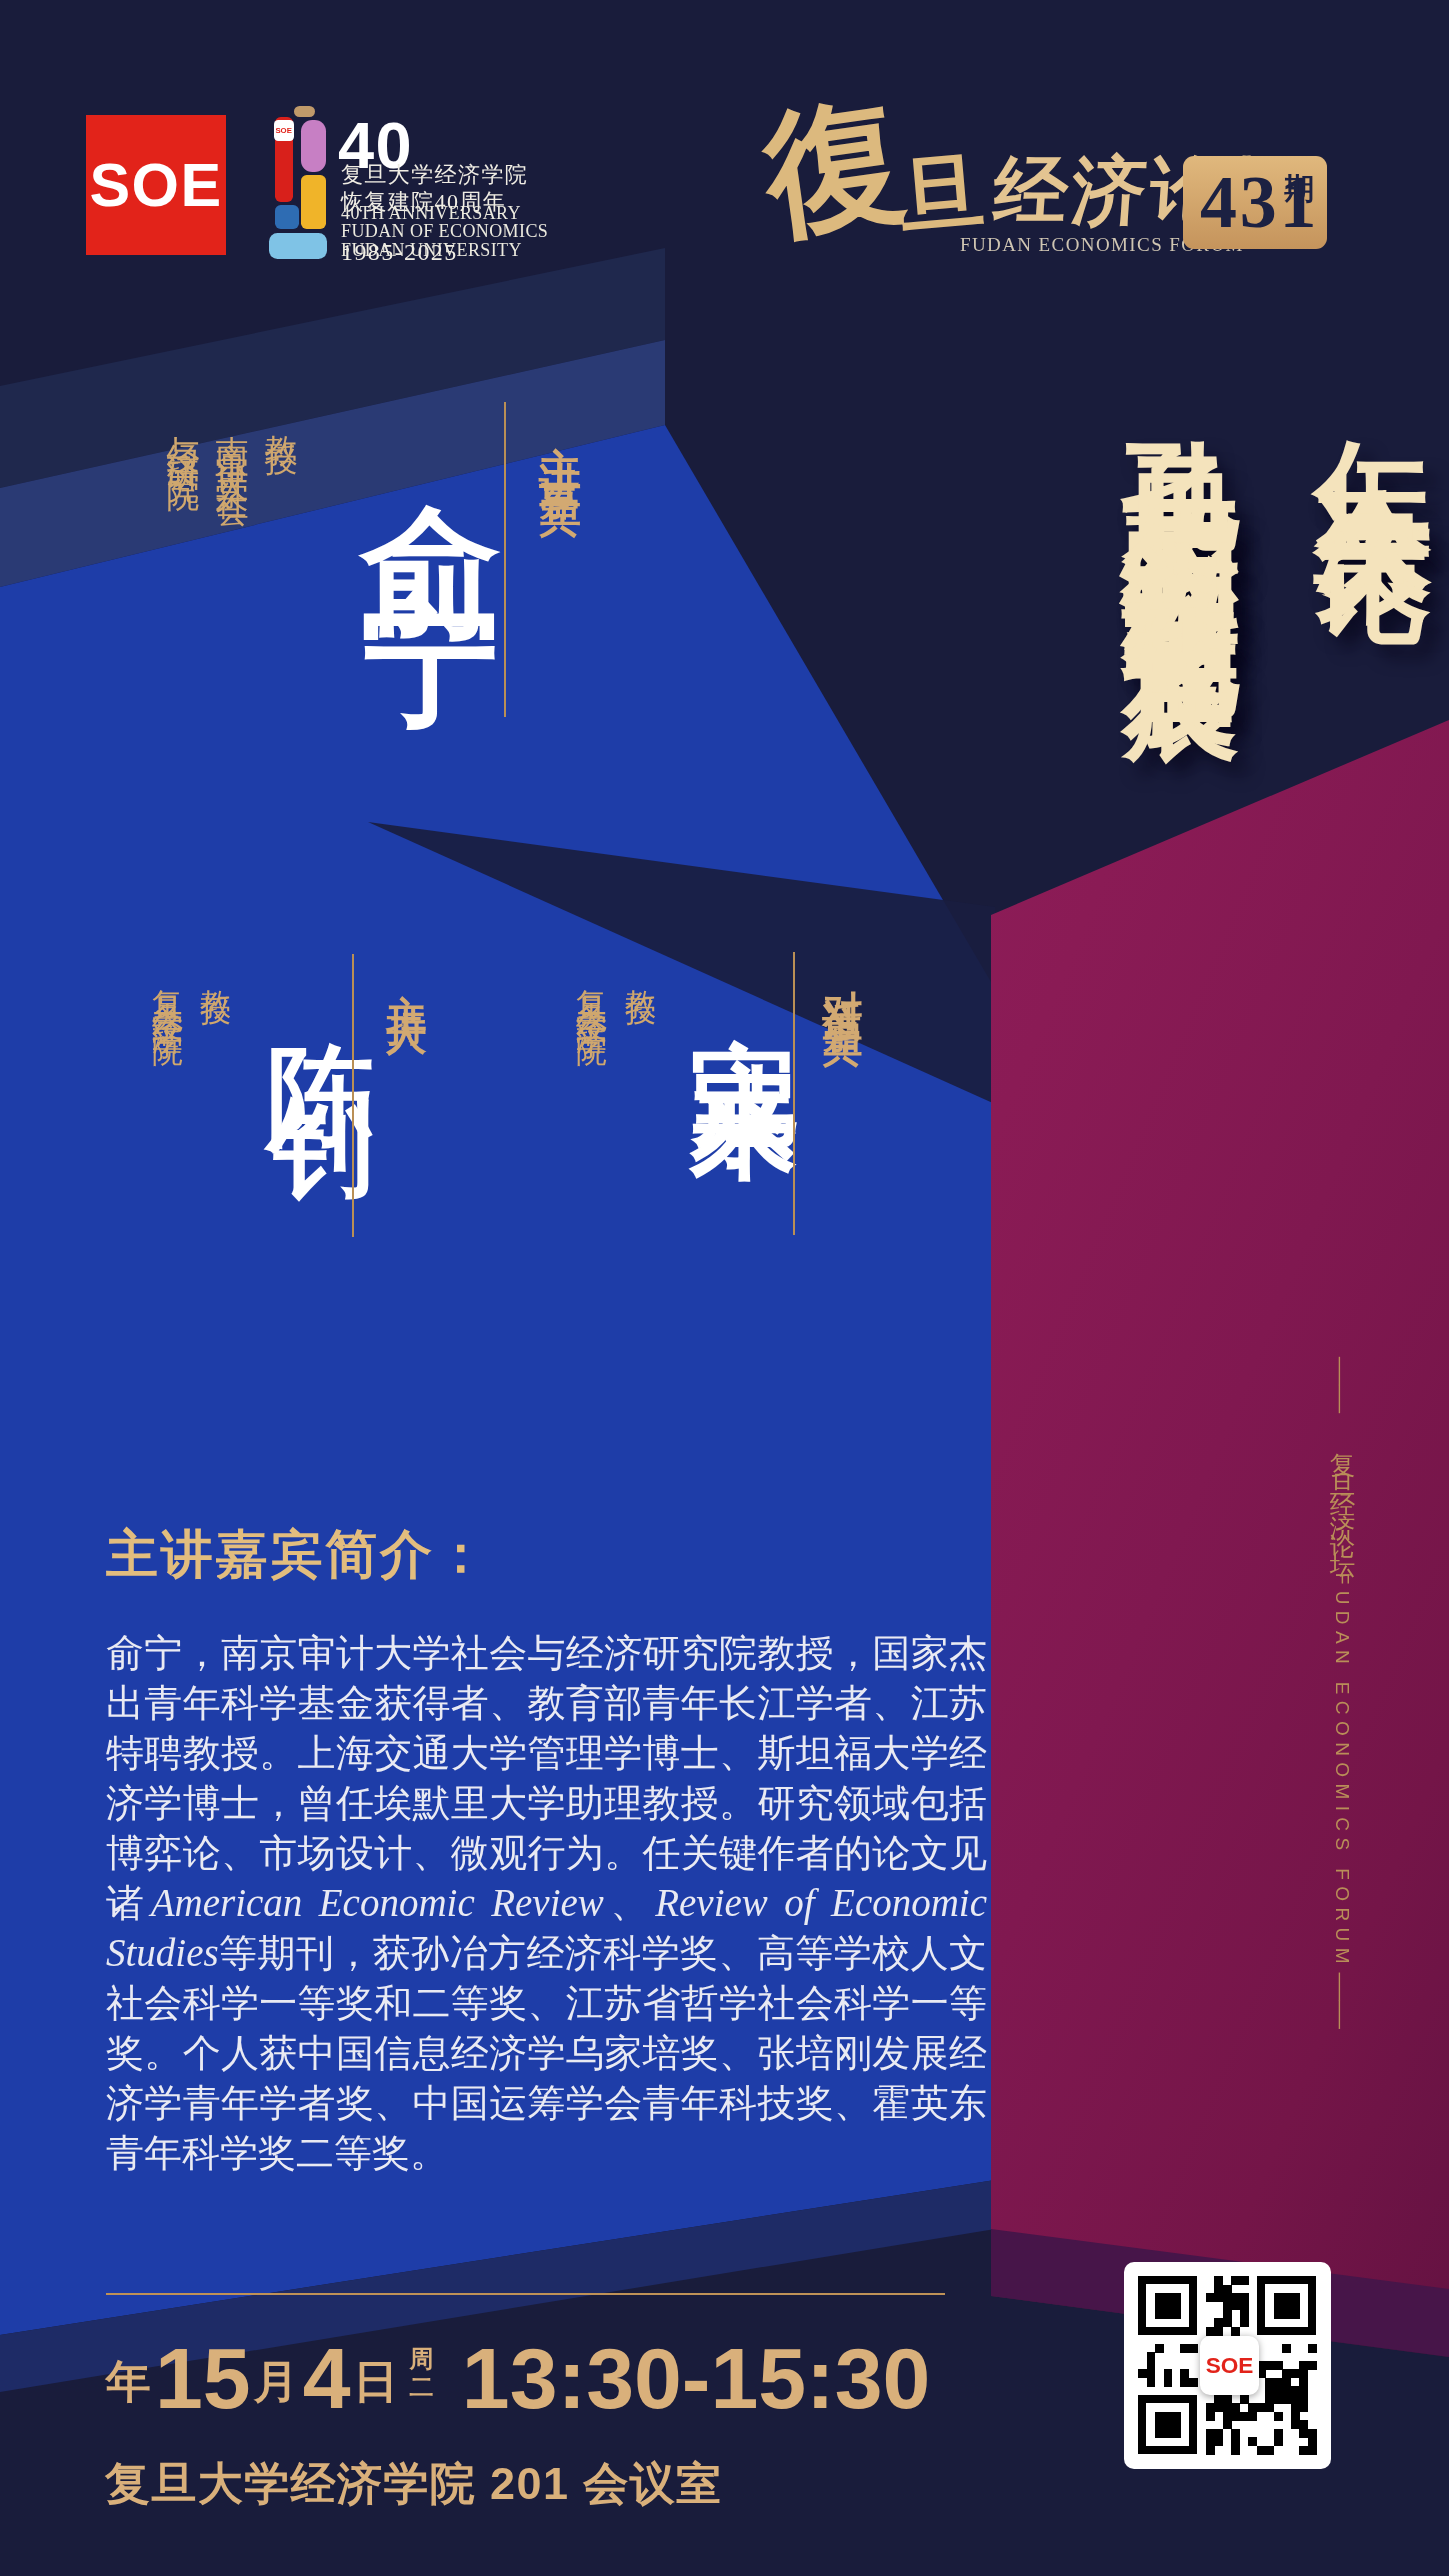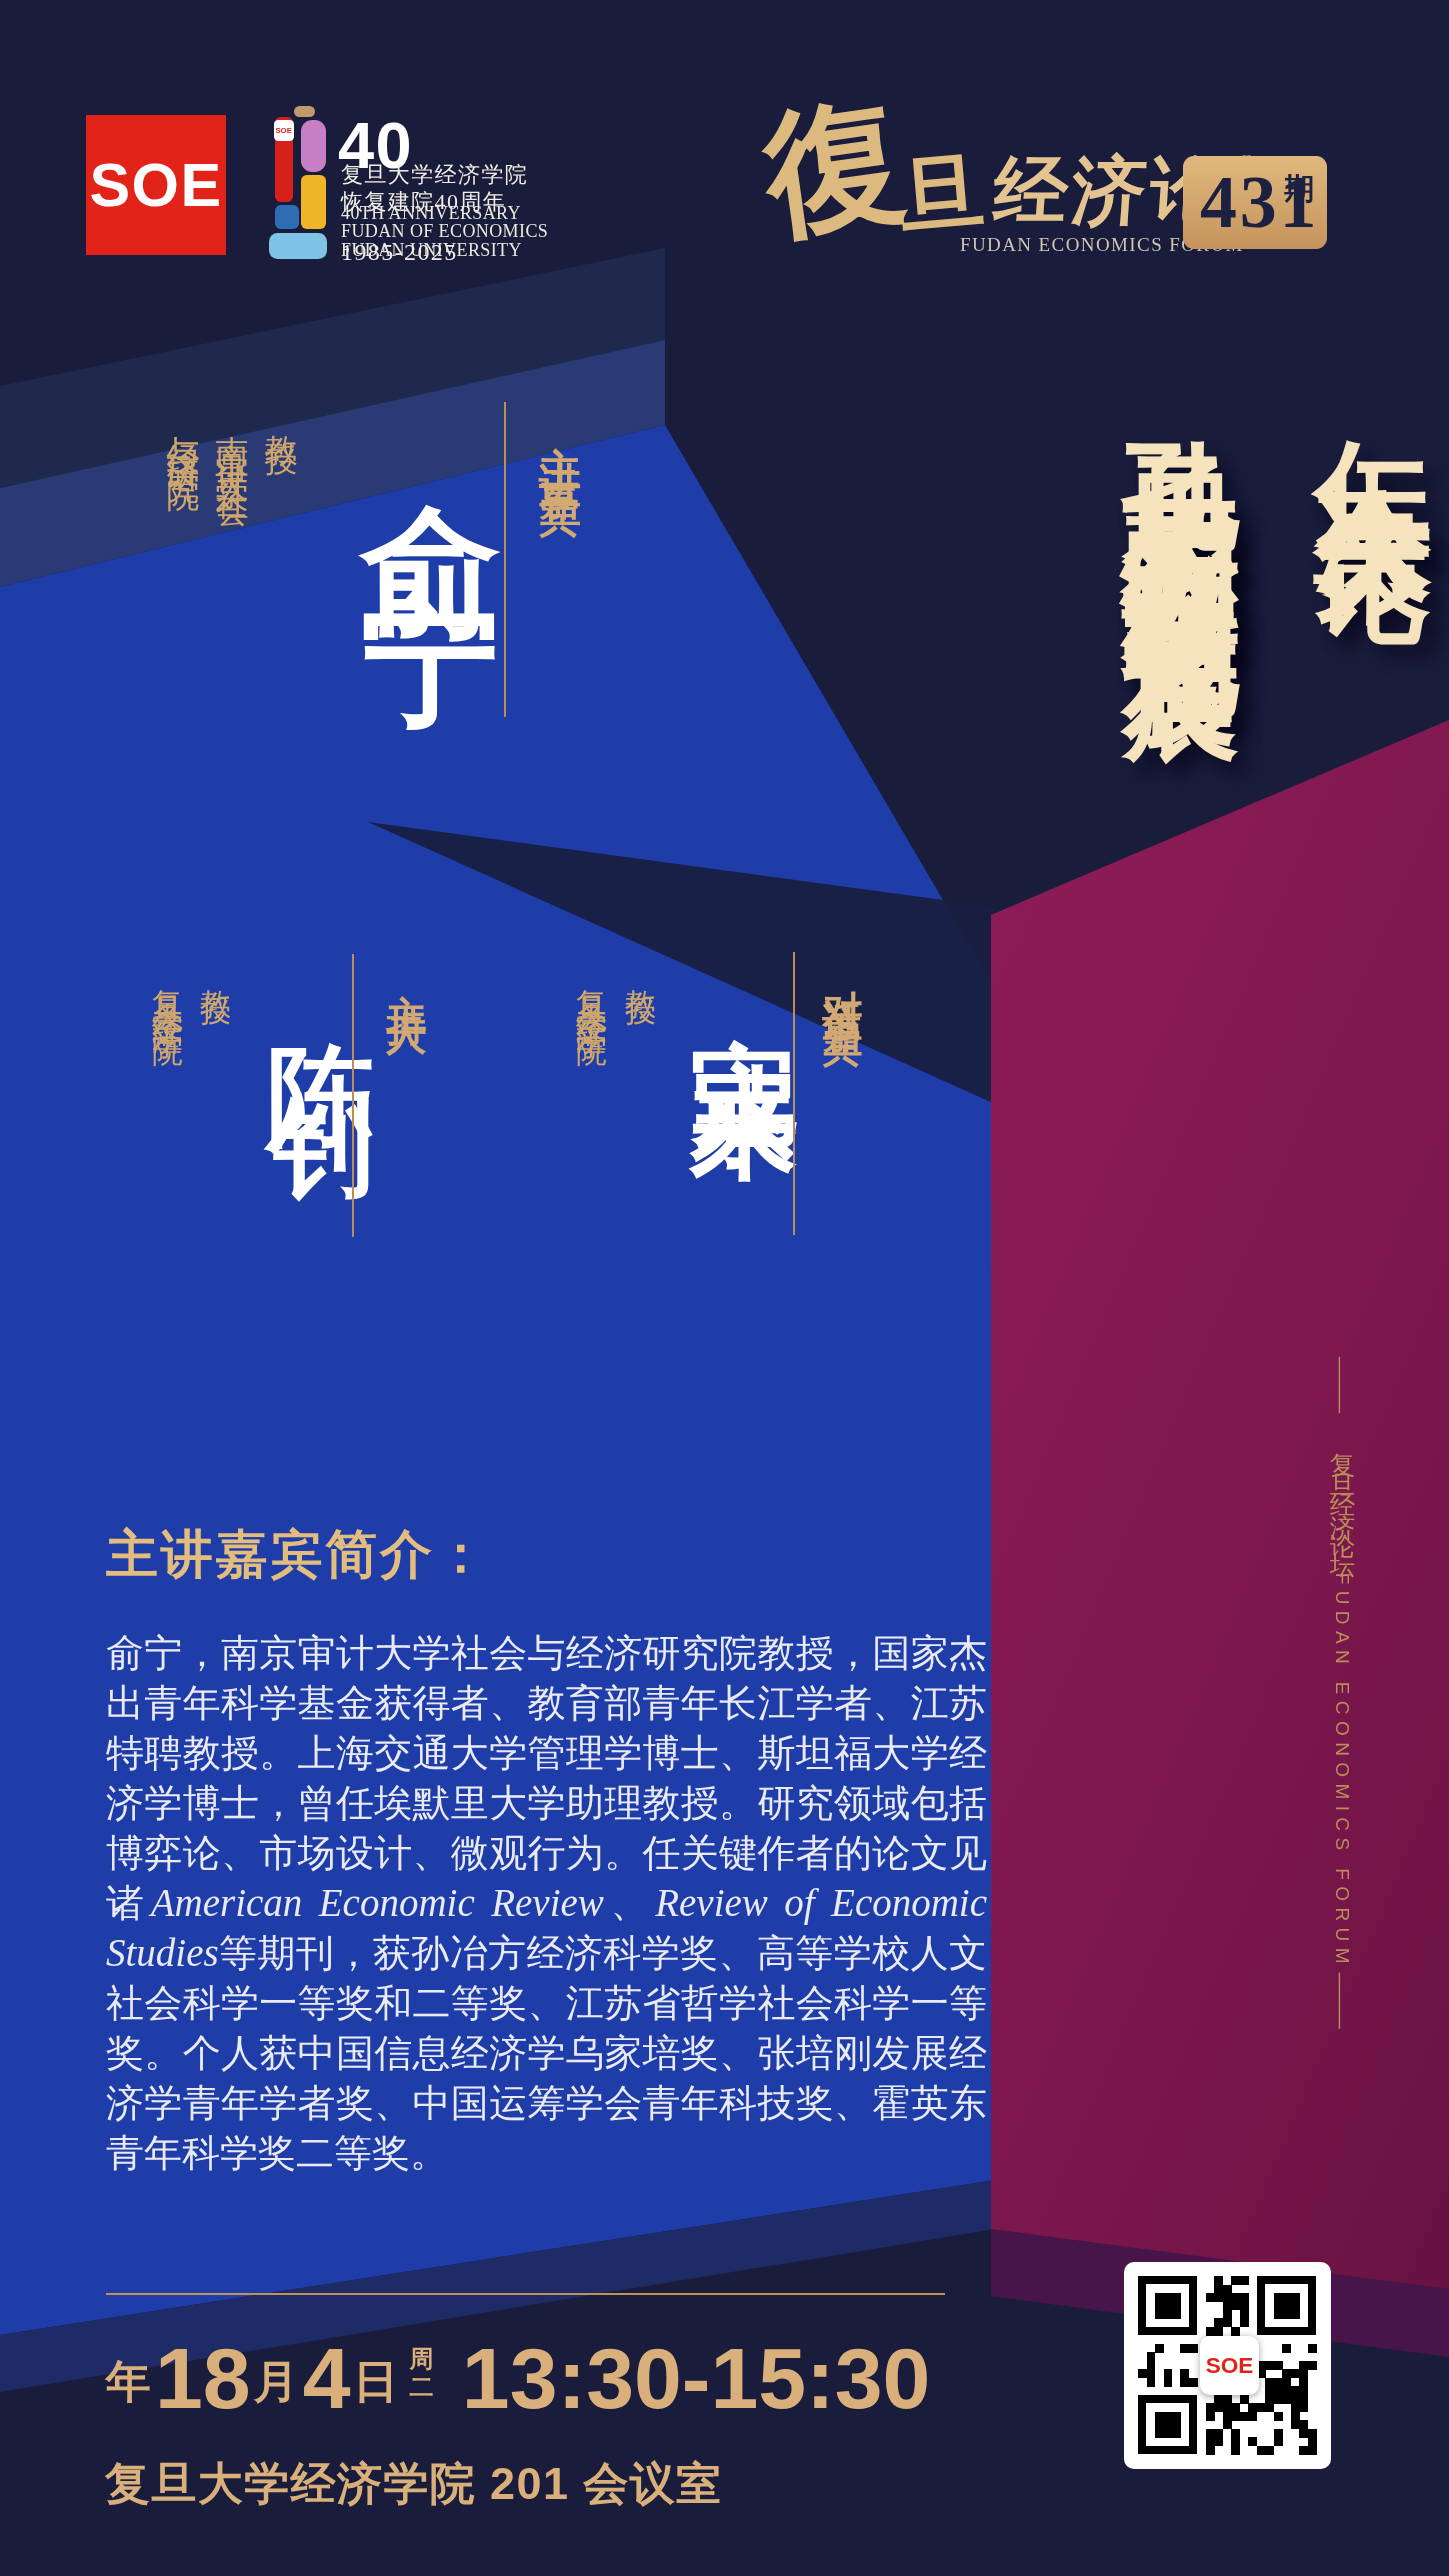--- a/index.html
+++ b/index.html
@@ -185,21 +185,21 @@
     </div>
   </div>
 
   <div class="abs bio-text"><span>俞宁，南京审计大学社会与经济研究院教授，国家杰出青年科学基金获得者、教育部青年长江学者、江苏特聘教授。上海交通大学管理学博士、斯坦福大学经济学博士，曾任埃默里大学助理教授。研究领域包括博弈论、市场设计、微观行为。任关键作者的论文见诸</span><em>American Economic Review</em><span>、</span><em>Review of Economic Studies</em><span>等期刊，获孙冶方经济科学奖、高等学校人文社会科学一等奖和二等奖、江苏省哲学社会科学一等奖。个人获中国信息经济学乌家培奖、张培刚发展经济学青年学者奖、中国运筹学会青年科技奖、霍英东青年科学奖二等奖。</span></div>
   <div class="abs bio-heading">主讲嘉宾简介：</div>
 
   <div class="abs sep-line"></div>
 
   <div class="abs date-row">
     <span class="date-unit">年</span>
-    <span class="date-num">18</span>
+    <span class="date-num">15</span>
     <span class="date-unit">月</span>
     <span class="date-num">4</span>
     <span class="date-unit">日</span>
     <span class="weekday">
       <span>周</span>
       <span>二</span>
     </span>
     <span class="time">13:30-15:30</span>
   </div>
 

